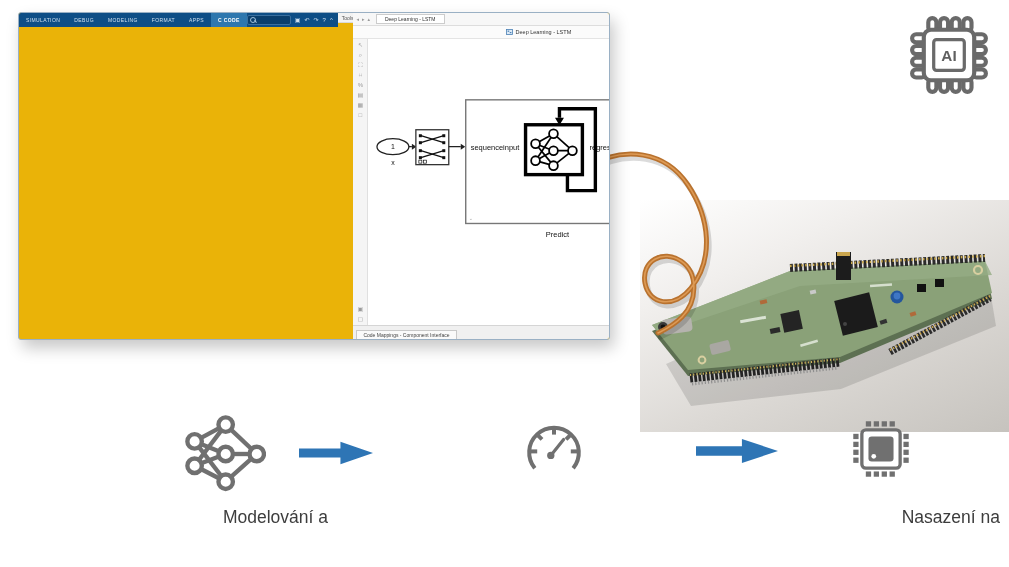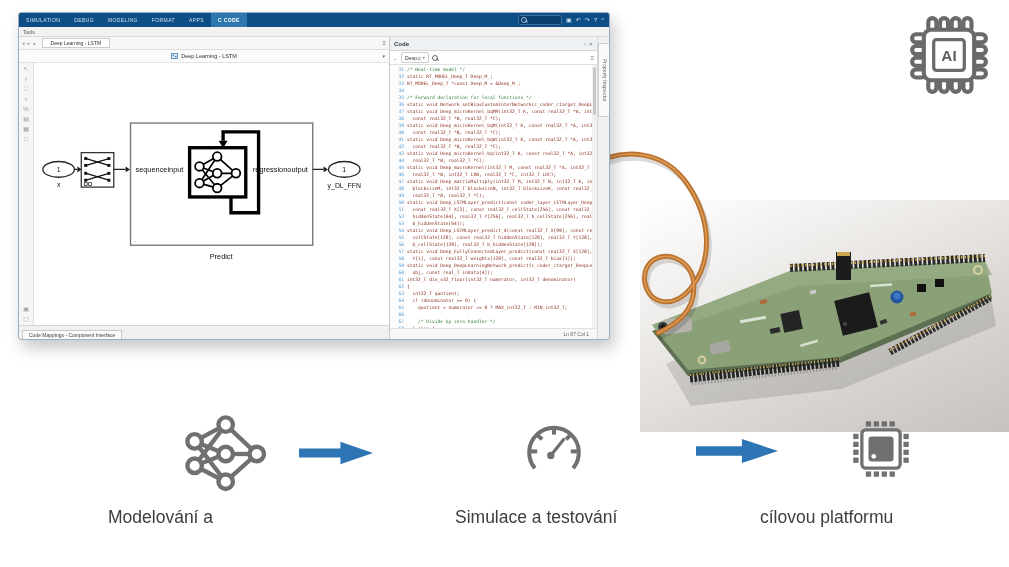--- a/index.html
+++ b/index.html
@@ -2,21 +2,21 @@
 <html><head>
 <meta charset="utf-8">
 <style>
   html,body{margin:0;padding:0;background:#fff;}
   #stage{position:relative;width:1009px;height:567px;background:#ffffff;overflow:hidden;
          font-family:"Liberation Sans",sans-serif;}
 
   
   .sl-window{position:absolute;left:18px;top:12px;width:590px;height:326px;background:#eab308;
     border:1px solid #9ab0c4;border-radius:3px;box-shadow:4px 8px 16px rgba(0,0,0,.22);
-    display:flex;flex-direction:column;overflow:hidden;z-index:20;}
+    display:flex;flex-direction:row;overflow:hidden;z-index:20;}
   .toolstrip{height:14px;background:#0e4e86;display:flex;align-items:stretch;flex:none;}
   .ts-tab{font-size:5px;padding:0 7px;display:flex;align-items:center;letter-spacing:.4px;
     color:#cfe0ef;white-space:nowrap;}
   .ts-tab.active{background:#2e77ae;color:#fff;font-weight:bold;}
   .quick{margin-left:auto;display:flex;align-items:center;gap:4px;padding-right:5px;}
   .search-box{width:38px;height:8px;background:#0a3e6c;border:1px solid #3a6f9e;border-radius:2px;
     display:flex;align-items:center;gap:2px;padding:0 2px;}
   .q-icon{font-size:6px;color:#cfe0ef;line-height:1;}
   .mag{width:4px;height:4px;border:1px solid #9fc0da;border-radius:50%;position:relative;flex:none;}
   .mag::after{content:"";position:absolute;left:3px;top:3px;width:3px;height:1px;background:#9fc0da;transform:rotate(45deg);}
@@ -80,21 +80,21 @@
 
   
   .wire{position:absolute;left:560px;top:128px;width:230px;height:230px;z-index:10;pointer-events:none;}
 
   
   .wf-icon{position:absolute;z-index:3;}
   .arrow{position:absolute;background:#2e75b5;z-index:3;
     clip-path:polygon(0 34%,56% 34%,56% 10%,100% 50%,56% 90%,56% 66%,0 66%);}
   .arrow1{left:299px;top:439px;width:74px;height:28px;}
   .arrow2{left:696px;top:436px;width:82px;height:30px;}
-  .wf-caption{position:absolute;top:505px;text-align:left;font-size:17.5px;color:#3d3d3d;
+  .wf-caption{position:absolute;top:505px;text-align:right;font-size:17.5px;color:#3d3d3d;
     line-height:1.38;z-index:3;}
   .cap1{left:108px;width:220px;}
   .cap2{left:455px;width:260px;}
   .cap3{left:760px;width:240px;}
 </style>
 </head>
 <body>
 
 <div id="stage">
 
@@ -462,19 +462,18 @@
     <circle cx="39" cy="61" r="3.6" fill="#fff"></circle>
   </svg>
 
   <div class="arrow arrow1"></div>
   <div class="arrow arrow2"></div>
 
   <div class="wf-caption cap1">
     <div>Modelování a</div>
   </div>
   <div class="wf-caption cap2">
-    <div>Simulace a testování</div>
   </div>
   <div class="wf-caption cap3">
-    <div>cílovou platformu</div>
+    <div>Nasazení na</div>
   </div>
 
 </div>
 
 </body></html>

